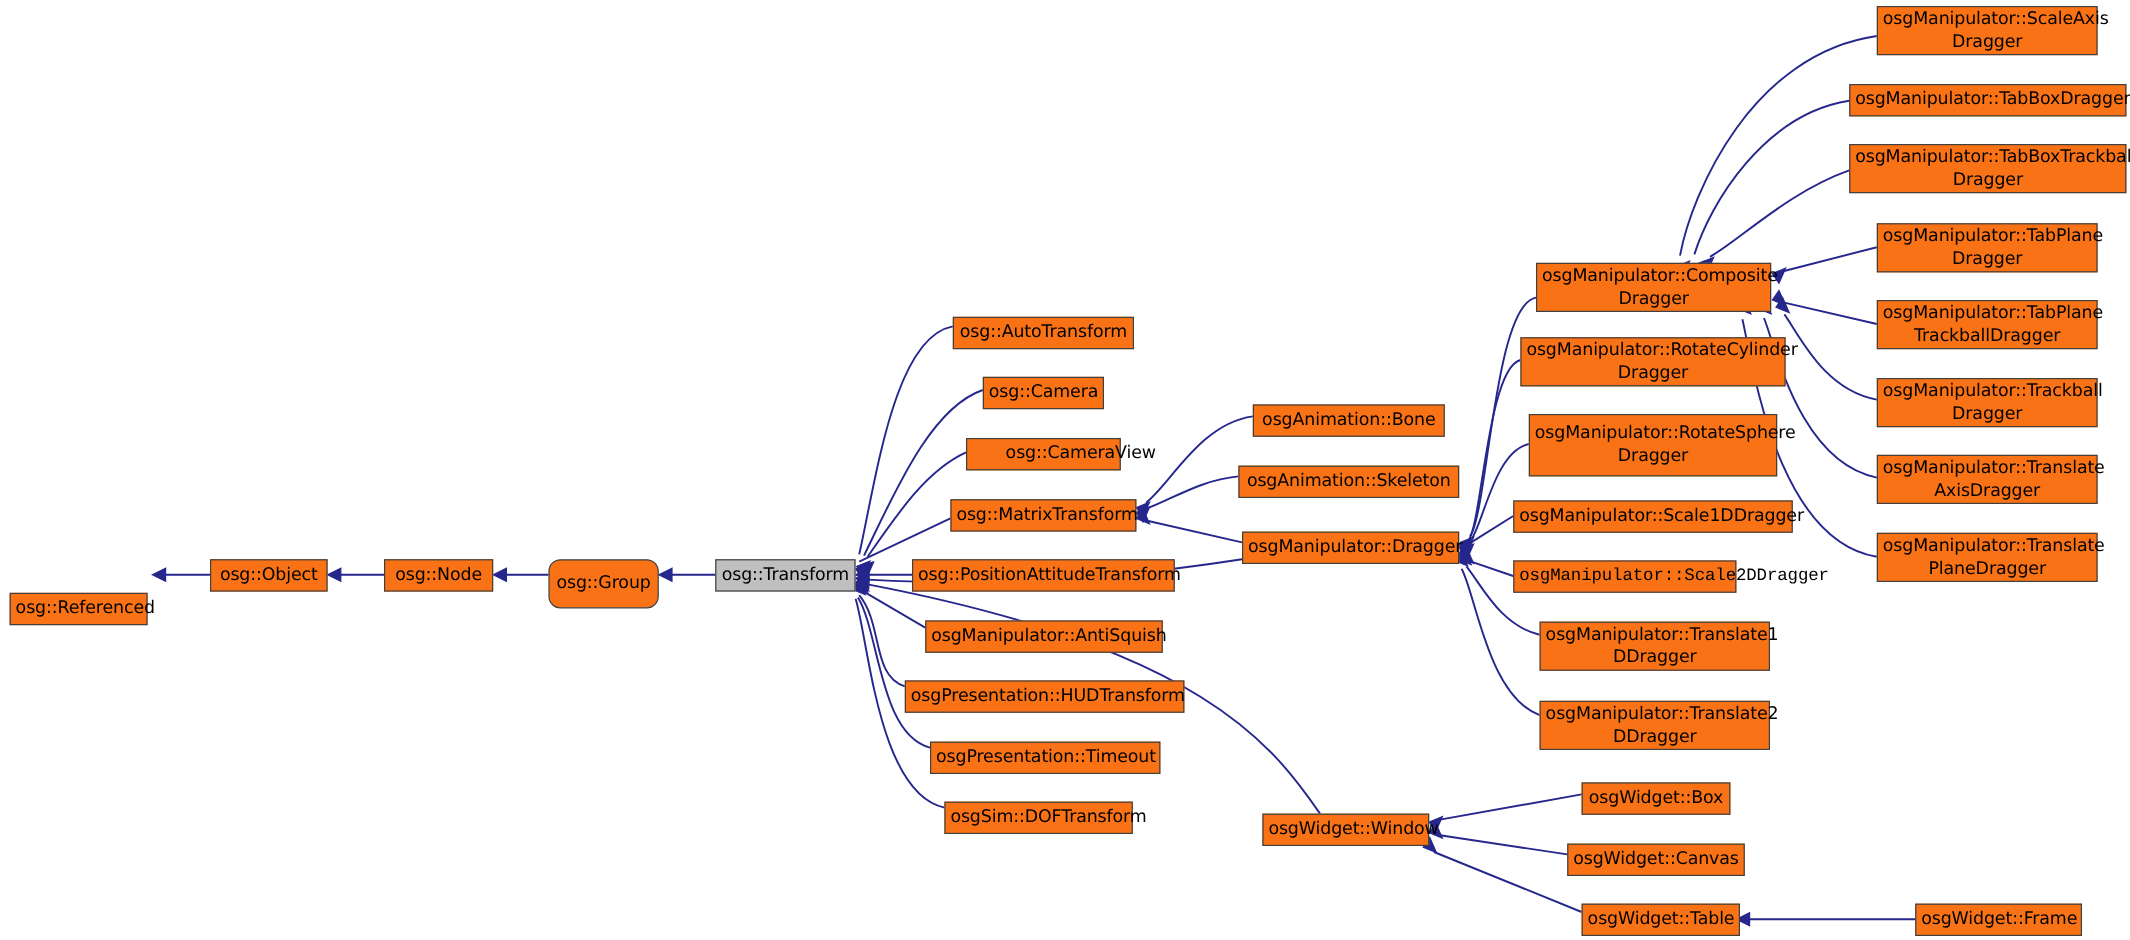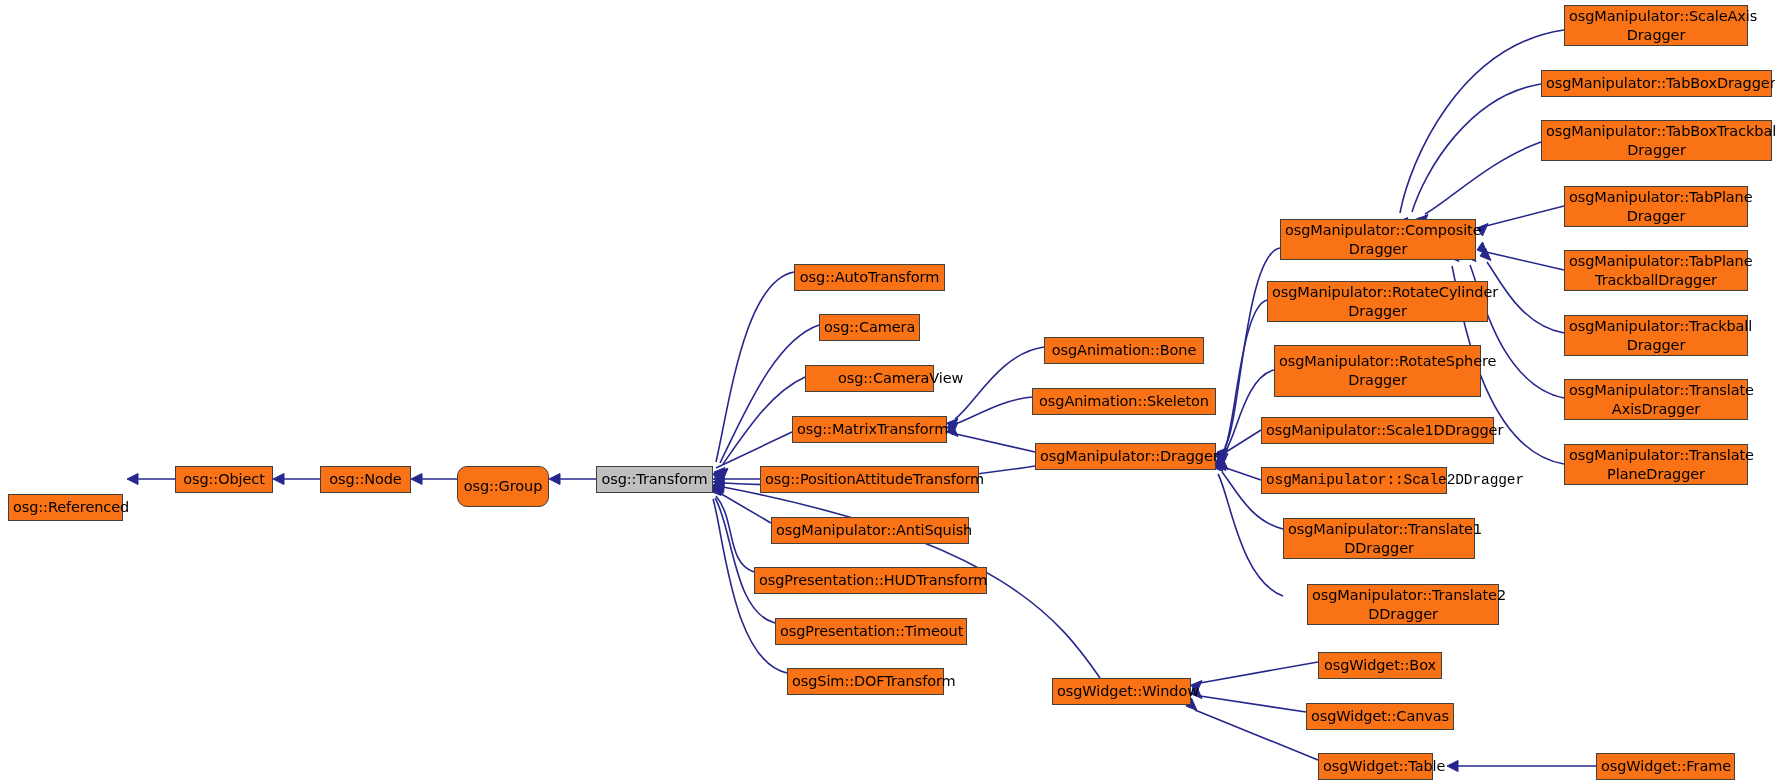--- a/index.html
+++ b/index.html
@@ -228,25 +228,25 @@
       <div class="node" style="left: 1280px; top: 219px; width: 196px; height: 41px;"><span class="node-label">osgManipulator::Composite
 Dragger</span></div>
       <div class="node" style="left: 1267px; top: 281px; width: 221px; height: 41px;"><span class="node-label">osgManipulator::RotateCylinder
 Dragger</span></div>
       <div class="node" style="left: 1274px; top: 345px; width: 207px; height: 52px; align-items: center;"><span class="node-label">osgManipulator::RotateSphere
 Dragger</span></div>
       <div class="node" style="left: 1261px; top: 417px; width: 233px; height: 27px;"><span class="node-label">osgManipulator::Scale1DDragger</span></div>
       <div class="node" style="left: 1261px; top: 467px; width: 186px; height: 27px; font-family: Liberation Mono, monospace;"><span class="node-label">osgManipulator::Scale2DDragger</span></div>
       <div class="node" style="left: 1283px; top: 518px; width: 192px; height: 41px;"><span class="node-label">osgManipulator::Translate1
 DDragger</span></div>
-      <div class="node" style="left: 1283px; top: 584px; width: 192px; height: 41px; margin-left: 24px;"><span class="node-label">osgManipulator::Translate2
+      <div class="node" style="left: 1283px; top: 584px; width: 192px; height: 41px;"><span class="node-label">osgManipulator::Translate2
 DDragger</span></div>
       <div class="node" style="left: 1318px; top: 652px; width: 124px; height: 27px;"><span class="node-label">osgWidget::Box</span></div>
       <div class="node" style="left: 1306px; top: 703px; width: 148px; height: 27px;"><span class="node-label">osgWidget::Canvas</span></div>
-      <div class="node" style="left: 1318px; top: 753px; width: 115px; height: 27px;"><span class="node-label">osgWidget::Table</span></div>
+      <div class="node" style="left: 1318px; top: 753px; width: 132px; height: 27px;"><span class="node-label">osgWidget::Table</span></div>
       <div class="node" style="left: 1596px; top: 753px; width: 139px; height: 27px;"><span class="node-label">osgWidget::Frame</span></div>
       <div class="node" style="left: 1564px; top: 5px; width: 184px; height: 41px;"><span class="node-label">osgManipulator::ScaleAxis
 Dragger</span></div>
       <div class="node" style="left: 1541px; top: 70px; width: 231px; height: 27px;"><span class="node-label">osgManipulator::TabBoxDragger</span></div>
       <div class="node" style="left: 1541px; top: 120px; width: 231px; height: 41px;"><span class="node-label">osgManipulator::TabBoxTrackball
 Dragger</span></div>
       <div class="node" style="left: 1564px; top: 186px; width: 184px; height: 41px;"><span class="node-label">osgManipulator::TabPlane
 Dragger</span></div>
       <div class="node" style="left: 1564px; top: 250px; width: 184px; height: 41px;"><span class="node-label">osgManipulator::TabPlane
 TrackballDragger</span></div>

